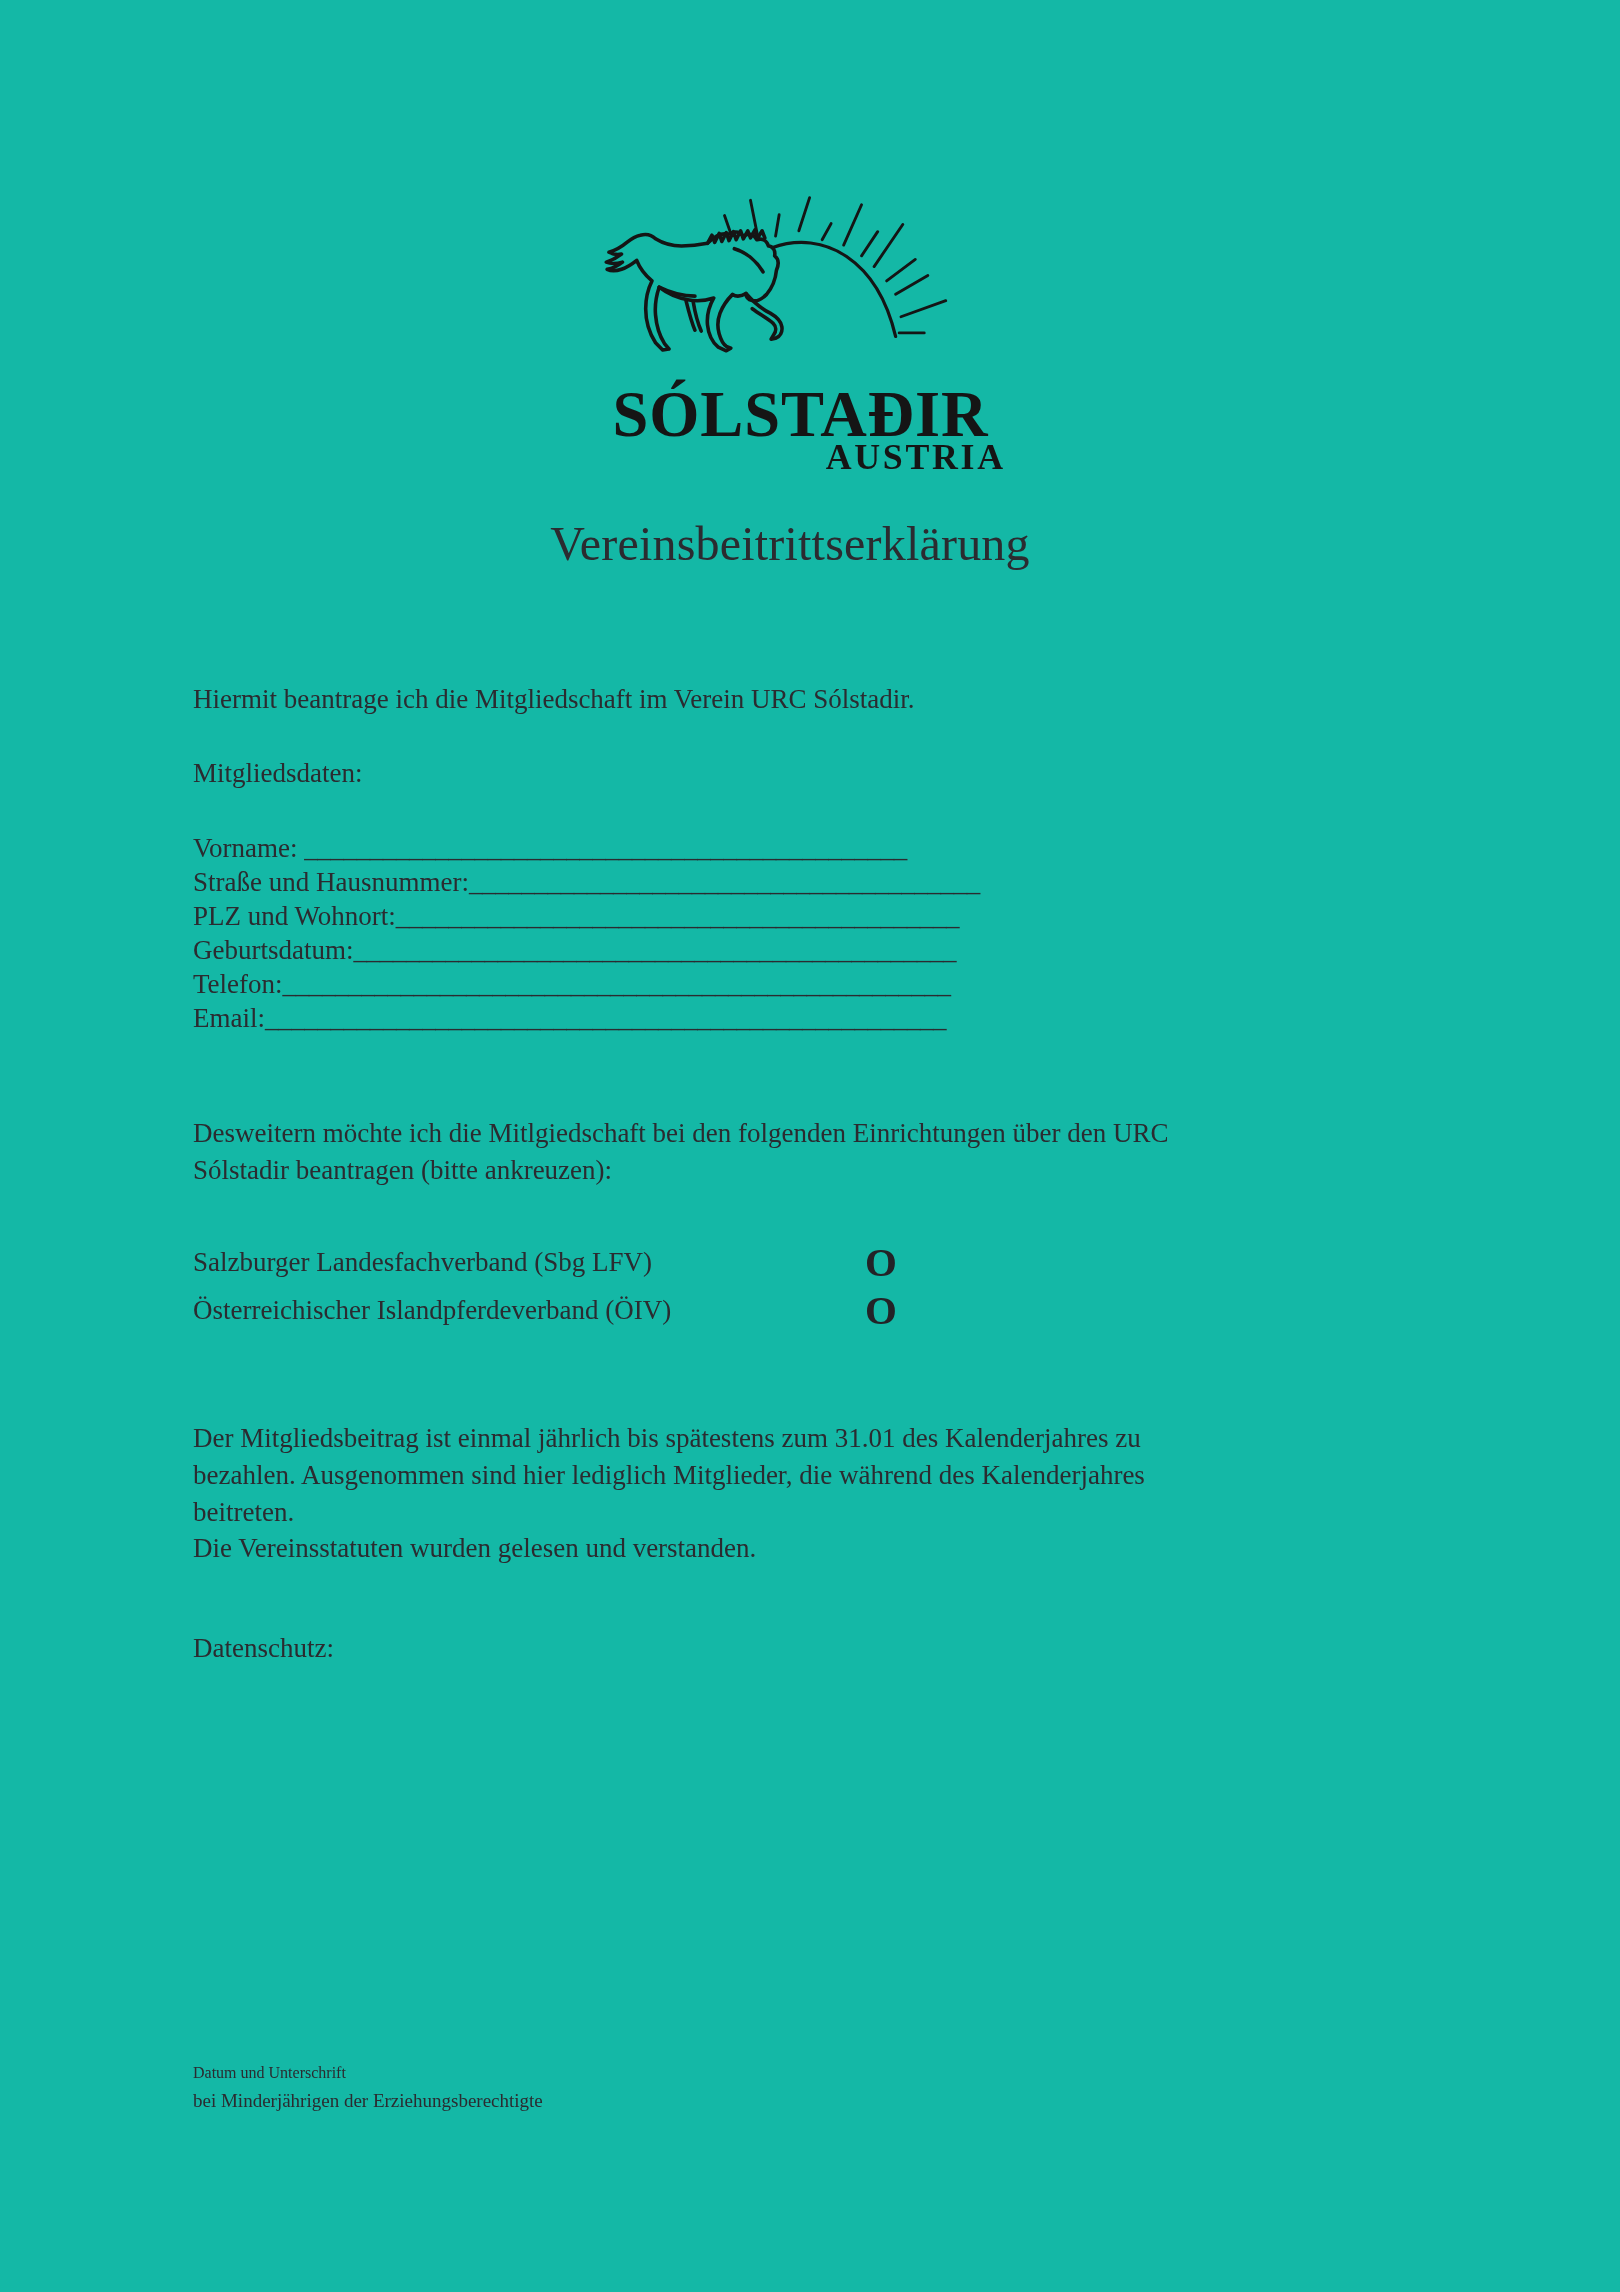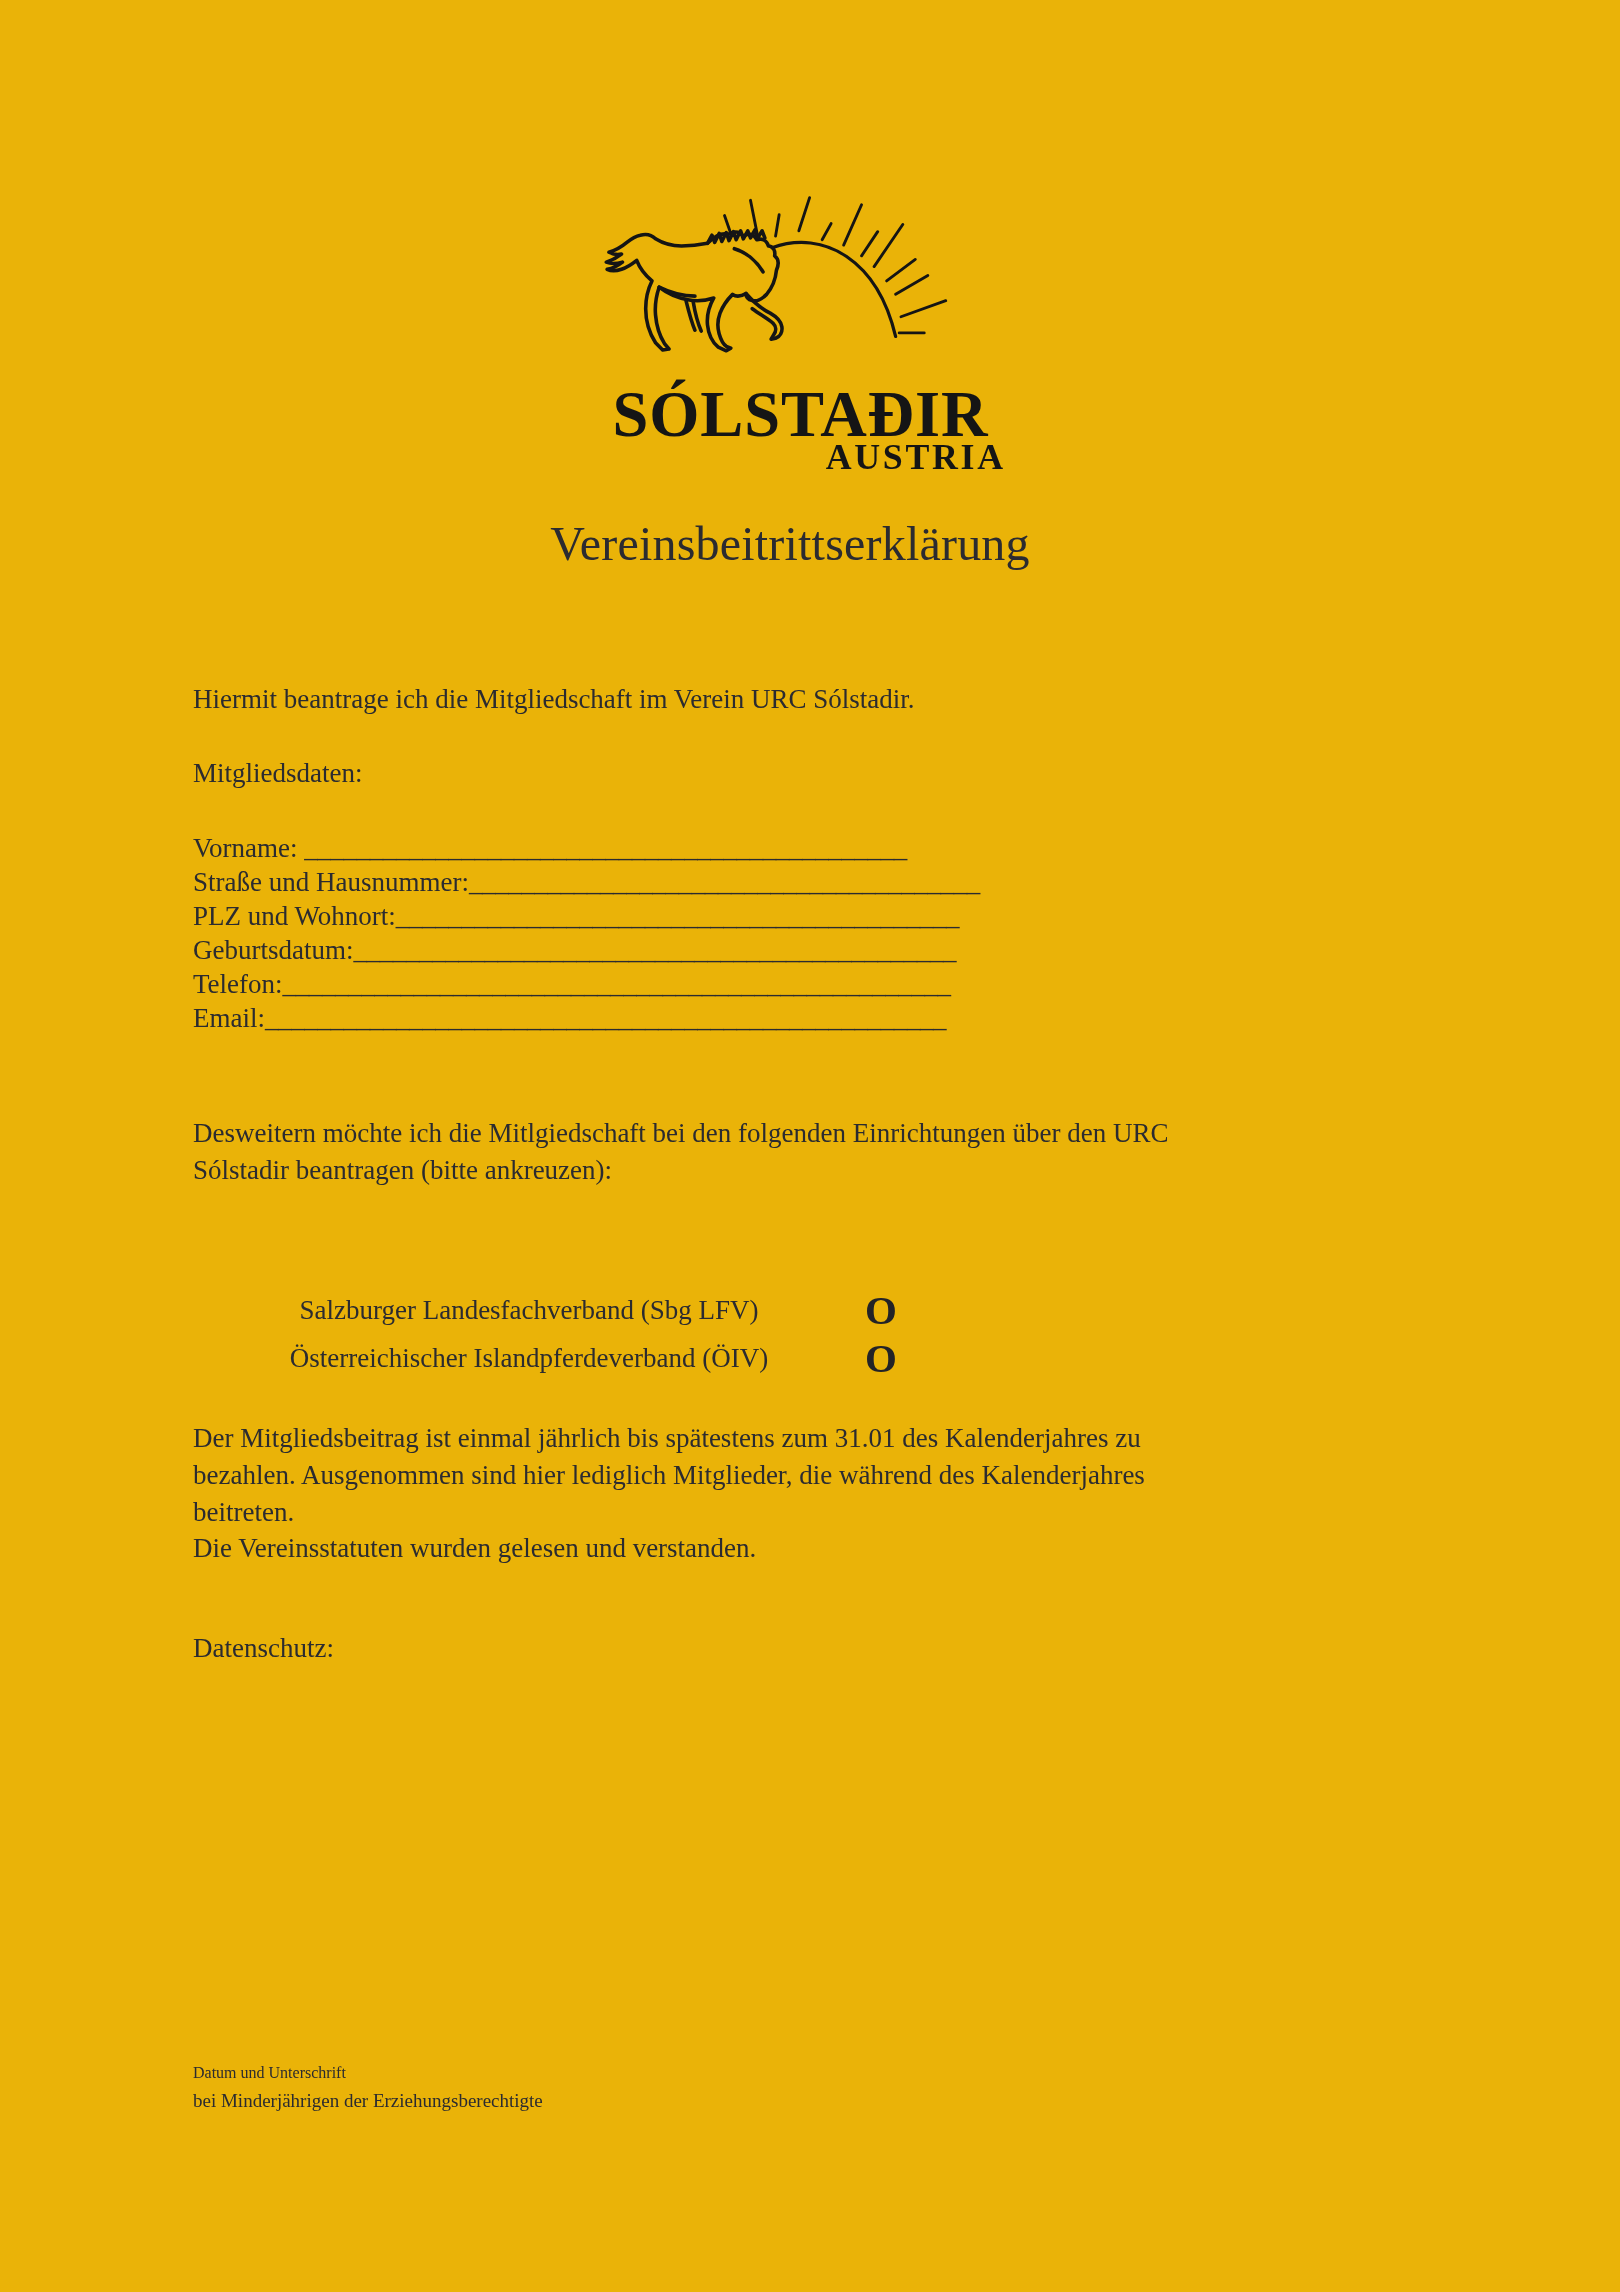--- a/index.html
+++ b/index.html
@@ -13,21 +13,21 @@
     height: 2293px;
     position: relative;
     font-family: "Liberation Serif", "DejaVu Serif", serif;
     color: #2b2b30;
     overflow: hidden;
   }
 
   .page {
     position: absolute;
     inset: 0;
-    background: #eab308;
+    background: #14b8a6;
   }
 
   
   .logo-block {
     position: absolute;
     top: 175px;
     left: 0;
     width: 1620px;
     display: flex;
     flex-direction: column;
@@ -87,24 +87,23 @@
   .field-row .rule {
     letter-spacing: -0.4px;
   }
 
   
   .desweitern { top: 1115px; width: 1205px; }
 
   
   .options {
     position: absolute;
-    top: 1286px;
+    top: 1238px;
     left: 193px;
     width: 1254px;
-    text-align: center;
   }
   .option-row {
     position: relative;
     height: 48px;
     display: flex;
     align-items: baseline;
   }
   .option-label {
     font-size: 27px;
     line-height: 48px;

